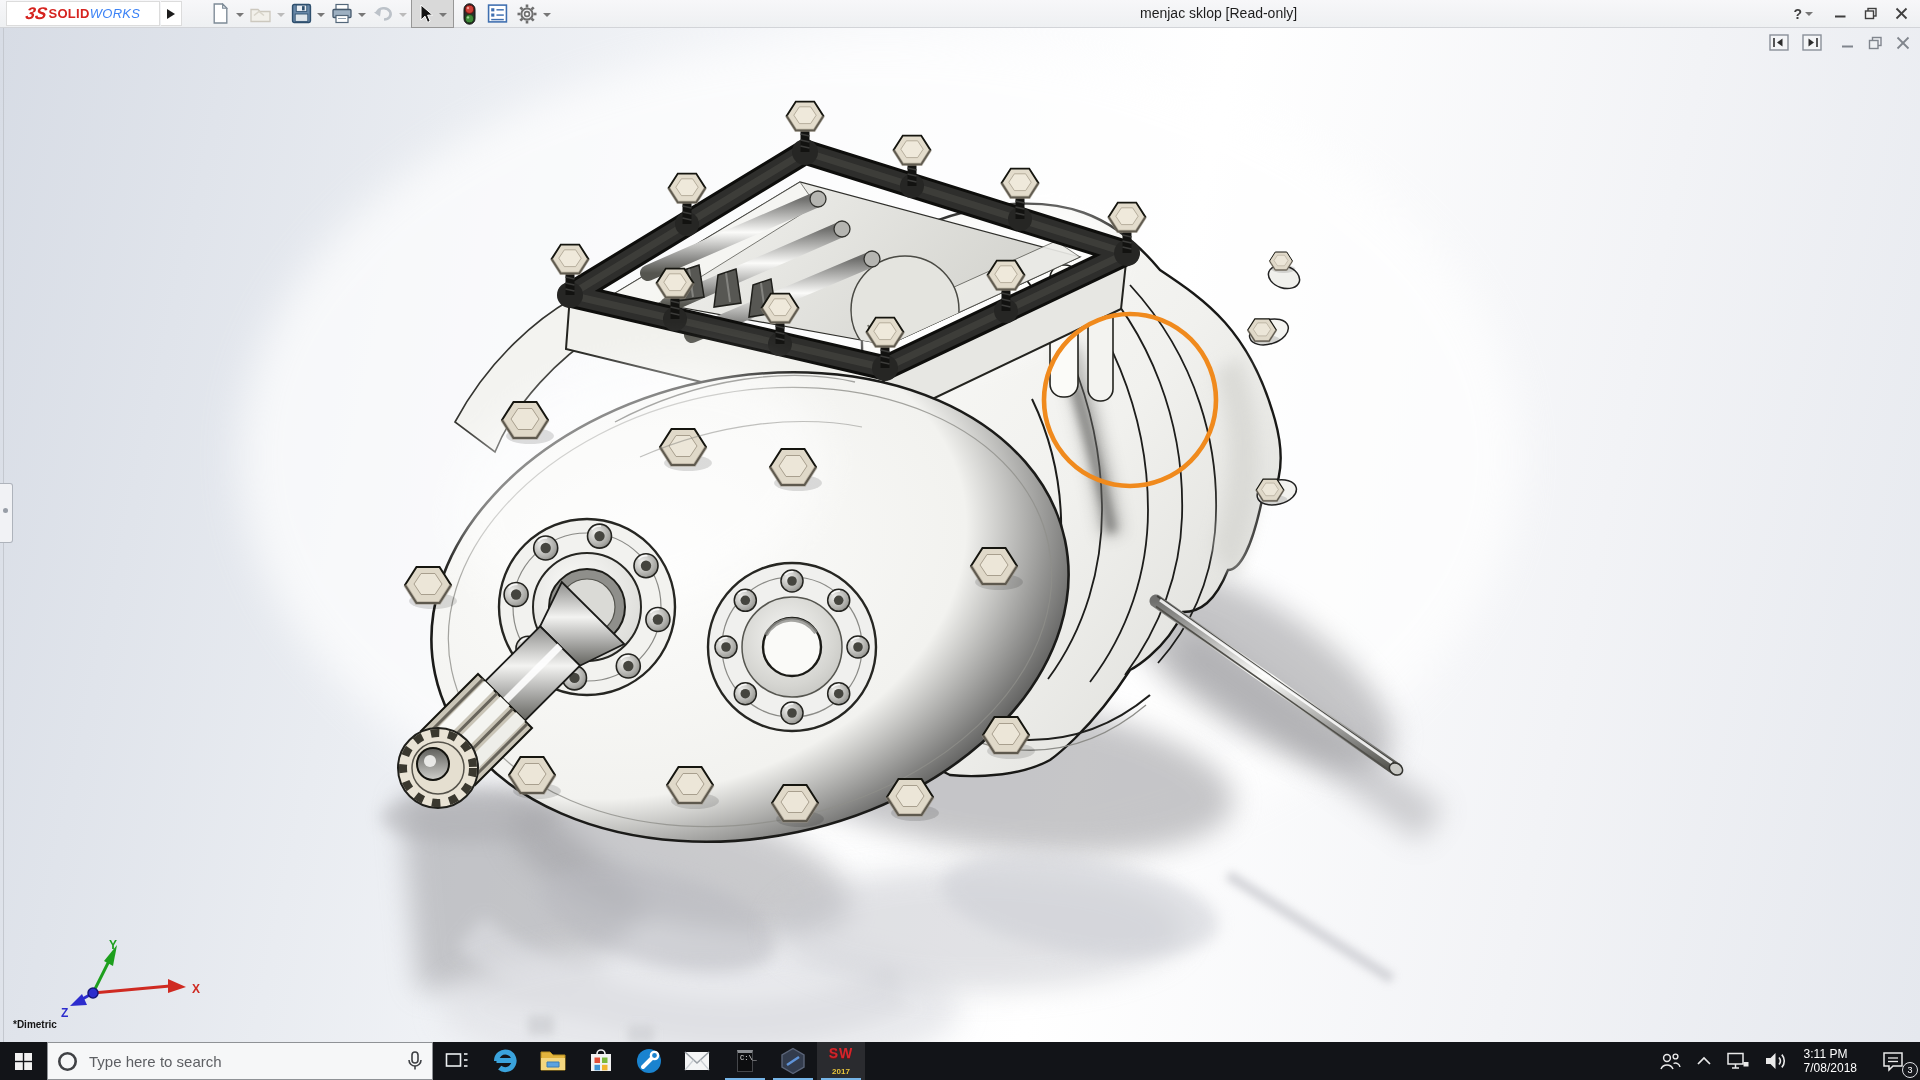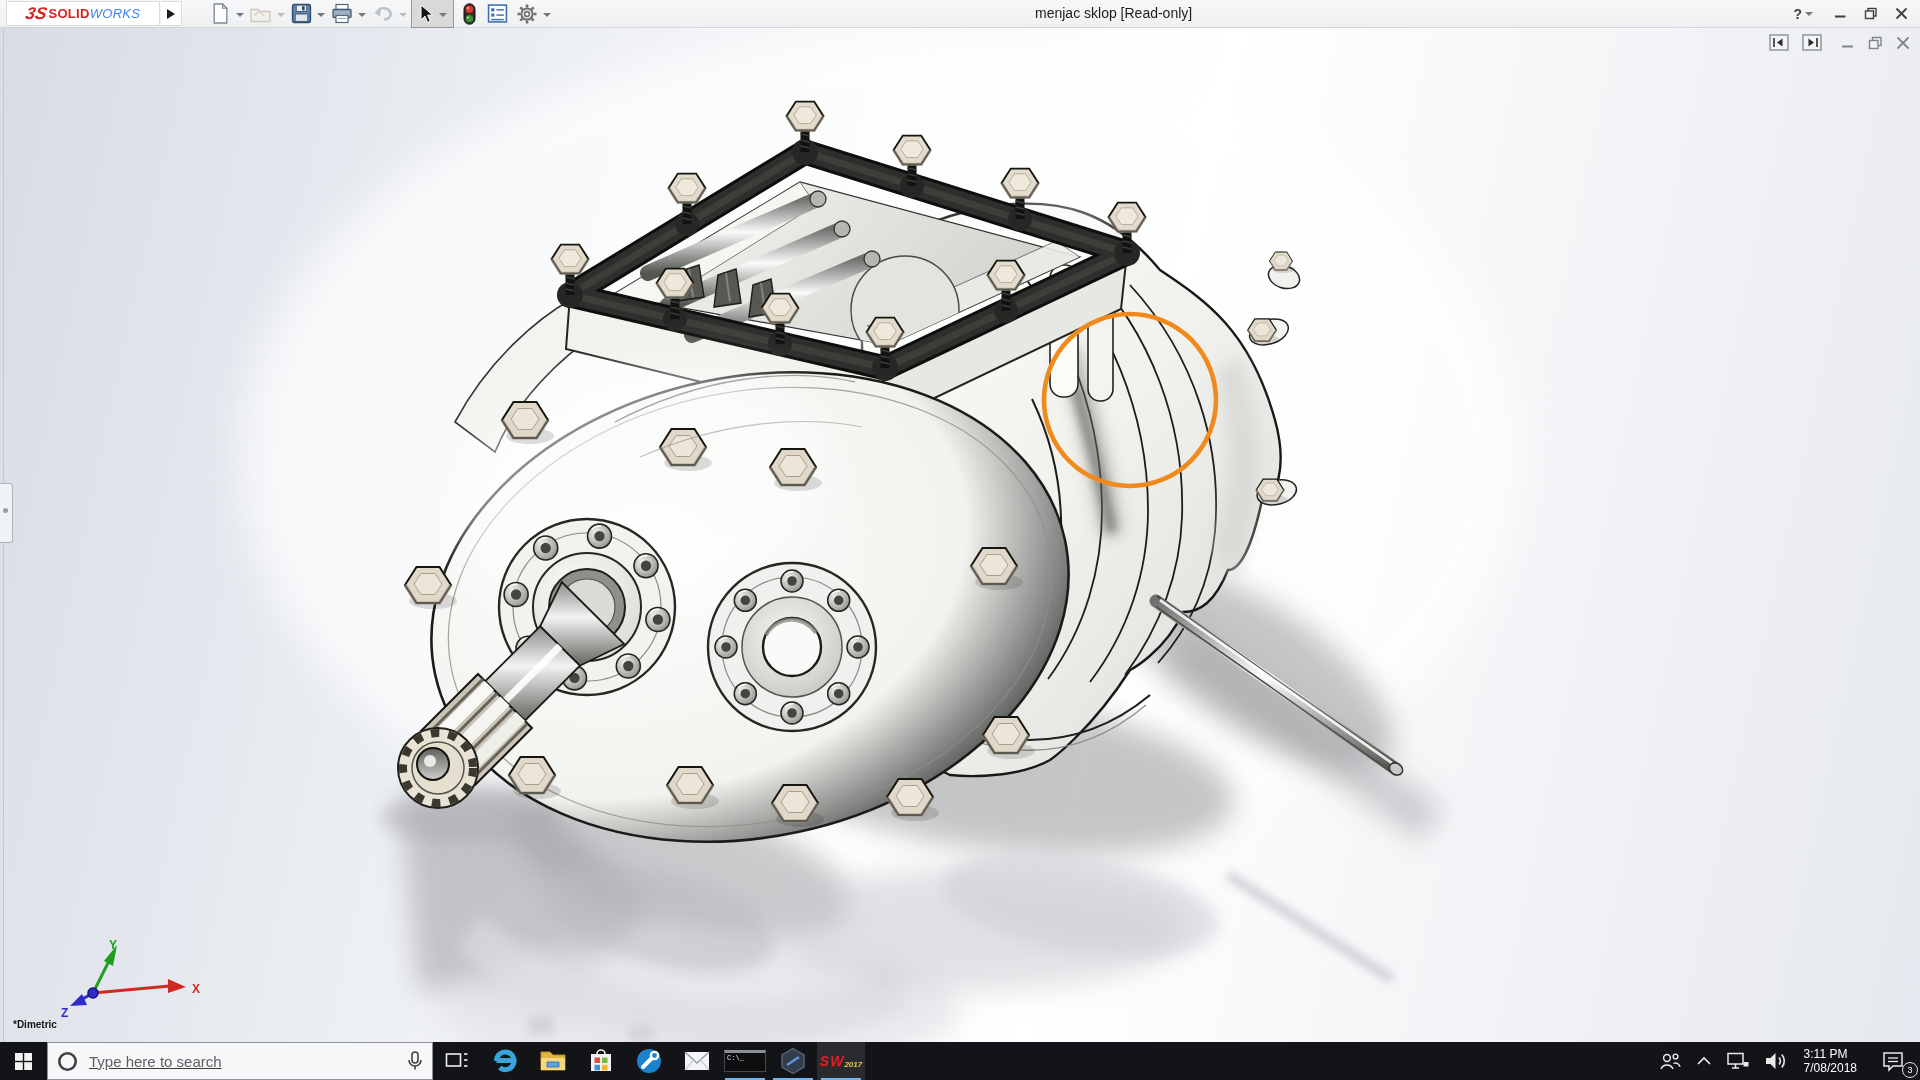--- a/index.html
+++ b/index.html
@@ -17,54 +17,54 @@
     align-items:center;justify-content:center;background:#fff;border:1px solid #dcdcdc;border-left:none;}
   .menu-expand .tri{width:0;height:0;border-left:8px solid #1c1c1c;border-top:5px solid transparent;
     border-bottom:5px solid transparent;}
   .tools{position:absolute;left:208px;top:0;height:27px;display:flex;align-items:center;}
   .tool{display:flex;align-items:center;padding:0 2px;height:25px;}
   .tool svg{display:block;}
   .caret{width:0;height:0;border-top:4px solid #777;border-left:4px solid transparent;
     border-right:4px solid transparent;margin:2px 4px 0 3px;}
   .caret.dis{border-top-color:#bbb;}
   .sel-box{background:#d9d9d9;border:1px solid #979797;padding:1px 2px;display:flex;align-items:center;}
-  .doc-title{position:absolute;left:1035px;top:5px;font-size:14px;color:#1d1d1d;}
+  .doc-title{position:absolute;left:1140px;top:5px;font-size:14px;color:#1d1d1d;}
   .win-controls{position:absolute;right:12px;top:0;height:27px;display:flex;align-items:center;gap:17px;}
   .win-controls .help{font-size:14px;font-weight:bold;color:#3f3f3f;display:flex;align-items:flex-start;}
   
   .viewport{position:absolute;top:27px;left:0;width:1920px;height:1015px;
     background:linear-gradient(102deg,#d7dce5 0%,#e9ecf1 22%,#f8f9fb 42%,#ffffff 58%,#f2f3f6 80%,#e5e8ee 100%);}
   .vline{position:absolute;left:3px;top:0;bottom:0;width:1px;background:#c4c8cf;}
   .pane-handle{position:absolute;left:0;top:456px;width:12px;height:58px;background:#f1f2f5;
     border:1px solid #aeb3bb;border-left:none;border-radius:0 3px 3px 0;}
   .pane-handle .dot{position:absolute;left:3px;top:24px;width:5px;height:5px;border-radius:50%;background:#979da6;}
   .scene{position:absolute;left:0;top:0;}
   .doc-controls{position:absolute;top:7px;right:10px;display:flex;align-items:center;gap:13px;z-index:5;}
   .orientation{position:absolute;left:13px;bottom:12px;font-size:10px;font-weight:bold;color:#141414;}
   
   .taskbar{position:absolute;bottom:0;left:0;width:1920px;height:38px;background:#121418;
     display:flex;align-items:stretch;z-index:60;}
   .tb-btn{display:flex;align-items:center;justify-content:center;position:relative;}
   .start{width:47px;}
   .searchbox{width:366px;background:#f6f7f8;border:1px solid #8f9296;display:flex;align-items:center;padding:0 9px;gap:9px;}
   .searchbox input{flex:1;border:none;outline:none;background:transparent;font-size:15px;color:#3c3c3c;
-    font-family:"Liberation Sans",sans-serif;text-decoration:underline;}
+    font-family:"Liberation Sans",sans-serif;}
   .searchbox input::placeholder{color:#5d5f63;opacity:1;}
   .app{width:48px;}
   .app.running::after{content:'';position:absolute;left:4px;right:4px;bottom:0;height:2.5px;background:#76b5e8;}
   .app.active{background:rgba(255,255,255,.10);}
   .tray{margin-left:auto;display:flex;align-items:stretch;}
   .tray .tb-btn{padding:0 7px;}
   .clock{display:flex;flex-direction:column;justify-content:center;color:#fff;
     font-size:12px;line-height:14px;padding:0 9px;}
-  .sw-ic{display:flex;flex-direction:row;align-items:center;line-height:1;font-style:italic;}
+  .sw-ic{display:flex;flex-direction:column;align-items:center;line-height:1;}
   .sw-ic .sw{font-size:14px;font-weight:bold;color:#d3262c;letter-spacing:1px;
     text-shadow:0 1px 0 #7e1013;}
   .sw-ic .yr{font-size:8px;font-weight:bold;color:#e9c53b;margin-top:8px;}
-  .cmd-ic{width:42px;height:22px;background:#0d0e10;border:1px solid #45474b;border-top:3px solid #8b8e92;
+  .cmd-ic{width:16px;height:22px;background:#0d0e10;border:1px solid #45474b;border-top:3px solid #8b8e92;
     color:#e8e8e8;font-size:7px;font-family:"Liberation Mono",monospace;padding:1px 2px;box-sizing:border-box;}
   .badge{position:absolute;right:2px;bottom:2px;width:14px;height:14px;border-radius:50%;background:#16181d;
     border:1px solid #dfe1e4;color:#fff;font-size:9px;display:flex;align-items:center;justify-content:center;}
 </style>
 </head>
 <body>
 
 <div class="titlebar">
   <div class="brand">
     <span class="logoglyph">3S</span>

